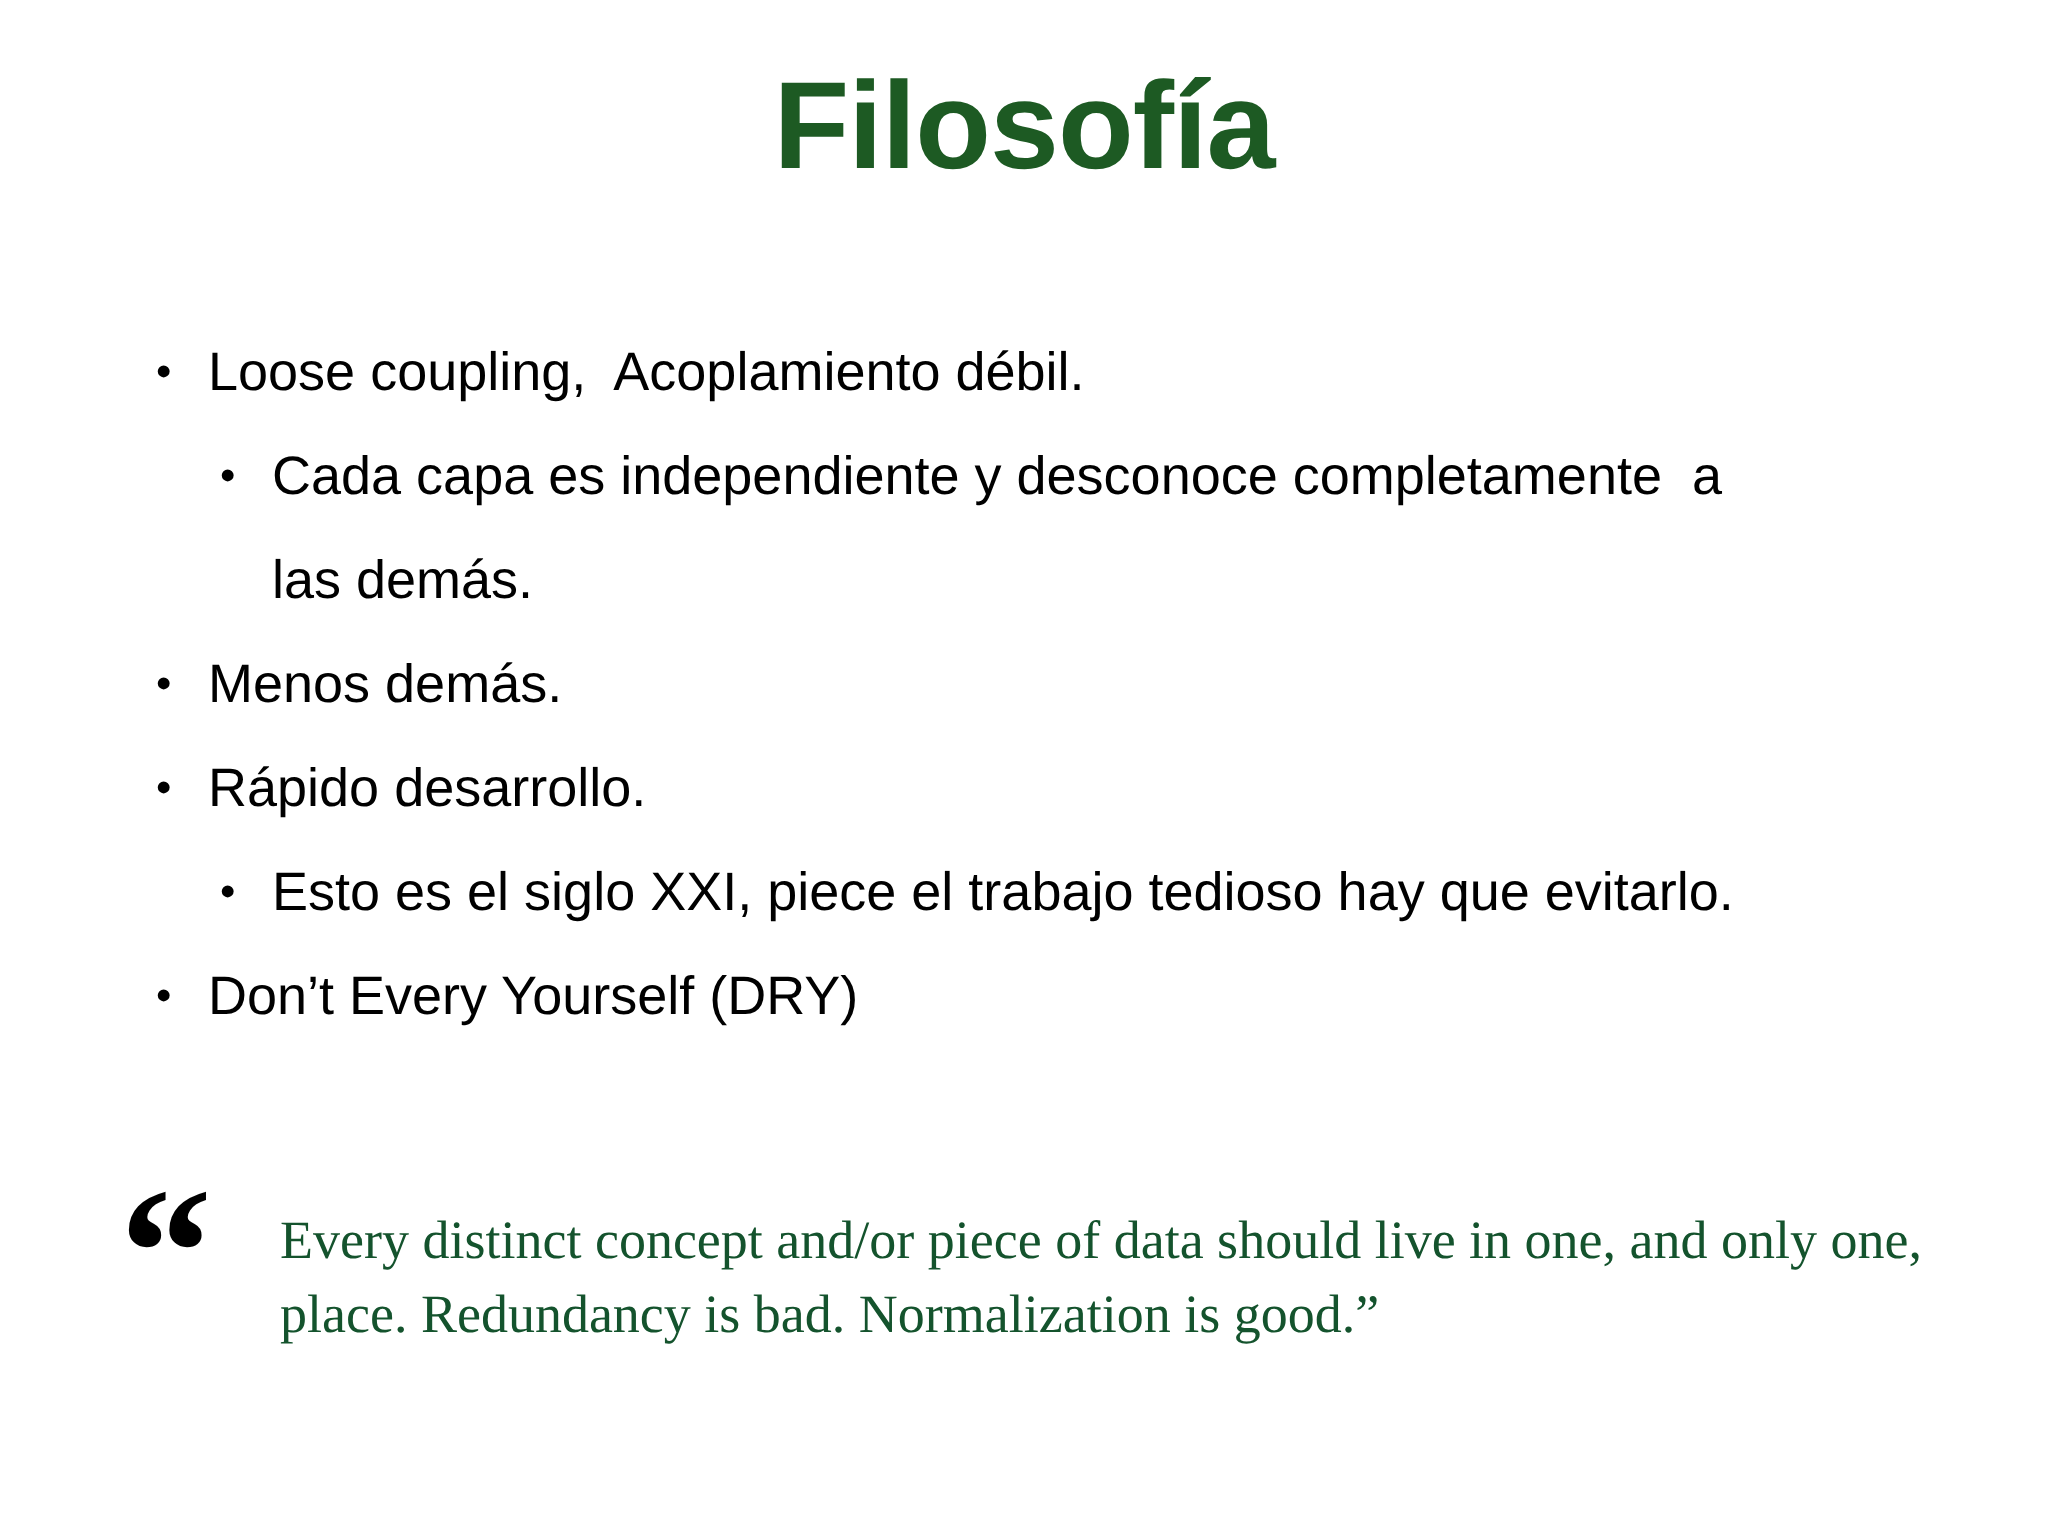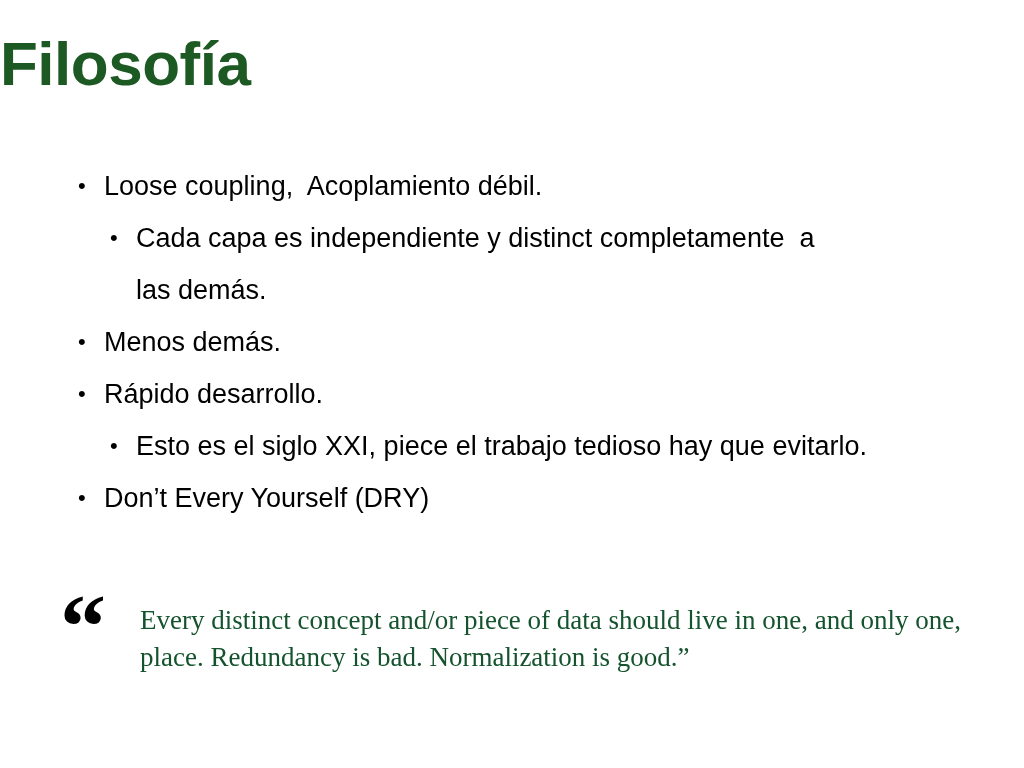--- a/index.html
+++ b/index.html
@@ -14,21 +14,21 @@
     background: #ffffff;
     overflow: hidden;
     font-family: "Liberation Sans", sans-serif;
     color: #000000;
   }
   .slide-title {
     position: absolute;
     top: 28px;
     left: 0;
     width: 1024px;
-    text-align: left;
+    text-align: center;
     font-family: "Liberation Sans", sans-serif;
     font-weight: bold;
     font-size: 62px;
     line-height: 72px;
     color: #1d5a23;
     letter-spacing: -0.5px;
   }
   .body-list {
     position: absolute;
     top: 160px;
@@ -96,21 +96,21 @@
 
   <div class="body-list">
 
     <div class="bullet-row level1">
       <span class="bullet-mark">•</span>
       <span class="bullet-text">Loose coupling,  Acoplamiento débil.</span>
     </div>
 
     <div class="bullet-row level2">
       <span class="bullet-mark">•</span>
-      <span class="bullet-text">Cada capa es independiente y distinct completamente  a
+      <span class="bullet-text">Cada capa es independiente y desconoce completamente  a
 las demás.</span>
     </div>
 
     <div class="bullet-row level1">
       <span class="bullet-mark">•</span>
       <span class="bullet-text">Menos demás.</span>
     </div>
 
     <div class="bullet-row level1">
       <span class="bullet-mark">•</span>

